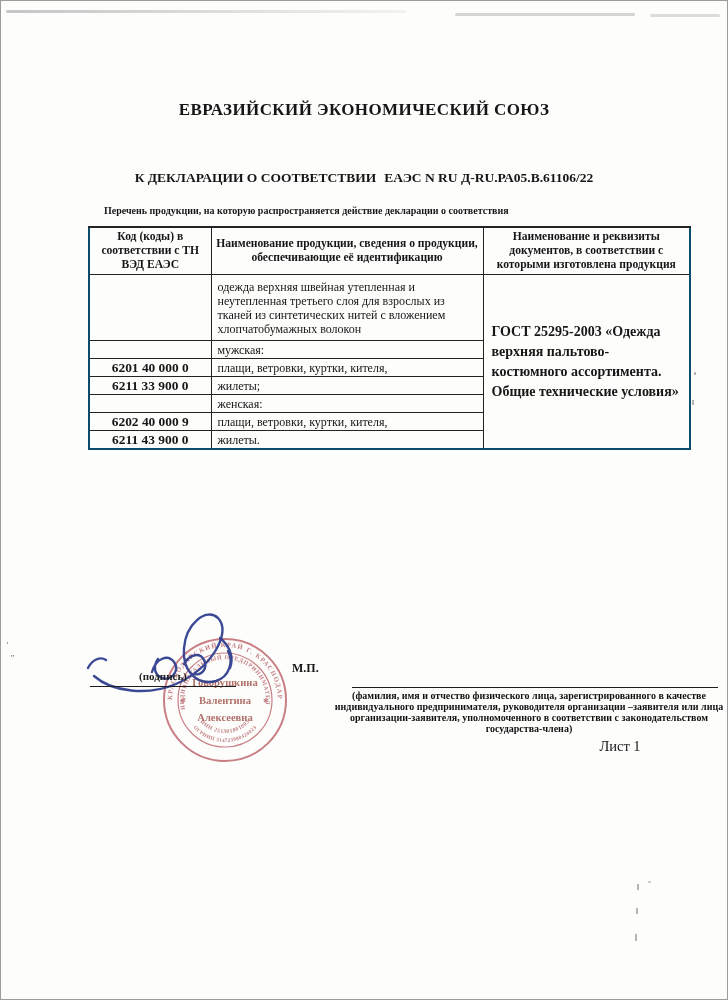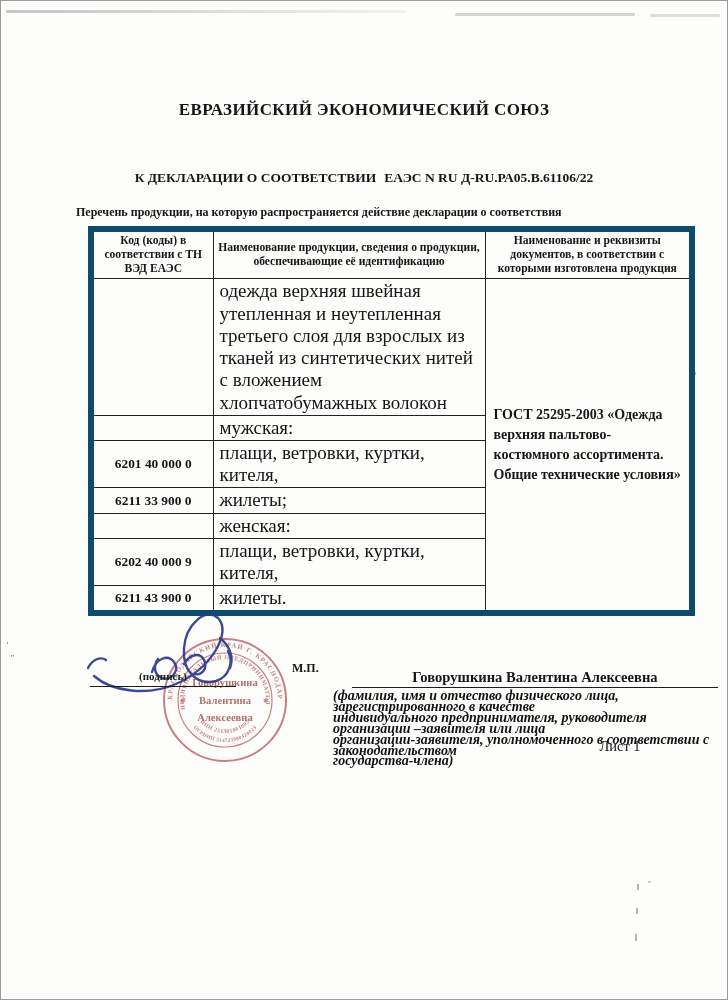--- a/index.html
+++ b/index.html
@@ -16,43 +16,43 @@
   .scan-line.b { left:455px; top:13px; width:180px; background:rgba(70,70,70,.22); }
   .scan-line.c { left:650px; top:14px; width:70px;  background:rgba(70,70,70,.18); }
 
   .title-1 { position:absolute; top:100px; left:0; width:100%; text-align:center;
              font-size:17px; font-weight:bold; letter-spacing:.4px; }
   .title-2 { position:absolute; top:141px; left:0; width:100%; text-align:center;
              font-size:15px; font-weight:bold; letter-spacing:.6px; }
   .title-3 { position:absolute; top:170px; left:0; width:100%; text-align:center;
              font-size:13.5px; font-weight:bold; white-space:nowrap; }
   .title-3 .num { margin-left:8px; }
-  .caption { position:absolute; top:205px; left:76px; font-size:12px; font-weight:bold; }
+  .caption { position:absolute; top:205px; left:104px; font-size:10px; font-weight:bold; }
 
   table.products { position:absolute; left:88px; top:226px; border-collapse:collapse;
                    table-layout:fixed; width:601px; }
   table.products td { border:1.4px solid #232323; vertical-align:middle; }
   table.products tr.hdr td { border-width:2px 1.6px 1.6px 1.6px; }
-  table.products { border:6px solid #0c4a6e;padding-left:8px; }
+  table.products { border:2px solid #0c4a6e;padding-left:8px; }
   td.h { font-size:11.6px; font-weight:bold; text-align:center; line-height:1.22; padding:2px 3px; }
   td.code { font-size:13.4px; font-weight:bold; text-align:center; padding:0 2px;margin-left:32px; }
-  td.name { font-size:19px; text-align:left; padding:1px 3px 1px 6px; line-height:1.17; }
+  td.name { font-size:12px; text-align:left; padding:1px 3px 1px 6px; line-height:1.17; }
   td.small { height:18px; }
   td.docs { font-size:14px; font-weight:600; line-height:1.42; padding:2px 5px 2px 8px;
             text-align:left; vertical-align:middle; }
 
   .sig-line-left { position:absolute; left:90px; top:686px; width:146px; border-top:1.6px solid #1d1d1d; }
   .sig-caption   { position:absolute; left:90px; top:670px; width:146px; text-align:center;
                    font-size:11px; font-weight:600; color:#222; }
   .mp-label { position:absolute; left:292px; top:661px; font-size:12px; font-weight:bold; }
   .holder-name { position:absolute; left:352px; top:669px; width:366px; text-align:center;
                  font-size:14.6px; font-weight:bold; }
   .sig-line-right { position:absolute; left:352px; top:687px; width:366px; border-top:1.6px solid #1d1d1d; }
-  .holder-caption { position:absolute; left:333px; top:691px; width:392px; text-align:left;
-                    font-size:14px; font-weight:600; line-height:10.9px; color:#111;font-style:italic; }
+  .holder-caption { position:absolute; left:333px; top:691px; width:392px; text-align:center;
+                    font-size:10px; font-weight:600; line-height:10.9px; color:#111; }
   .sheet-label { position:absolute; left:560px; top:738px; width:120px; text-align:center;
                  font-size:14.5px; }
 
   .stamp-svg { position:absolute; left:60px; top:598px; }
 
   .speck { position:absolute; background:#7a7a7a; opacity:.55; }
   .speck-txt { position:absolute; color:#4a4a4a; font-size:9px; opacity:.8; }
 </style>
 </head>
 <body>
@@ -157,21 +157,20 @@
       <path d="M34,78 C52,94 88,98 116,86 C152,70 172,34 158,20 C146,9 126,26 124,50 C122,72 136,88 156,83 C169,79 174,64 168,53"></path>
       <path d="M92,74 C96,60 108,56 114,64 C120,72 112,83 102,80 C94,77 93,68 98,61"></path>
       <path d="M124,66 C130,56 140,54 144,62 C148,70 142,78 134,76"></path>
       <path d="M160,40 C170,48 174,60 170,70"></path>
     </g>
   </svg>
 
   <div class="sig-line-left"></div>
   <div class="sig-caption">(подпись)</div>
   <div class="mp-label">М.П.</div>
-  <div class="holder-name">Говорушкина Валентина Алексеевна</div>
   <div class="sig-line-right"></div>
   <div class="holder-caption">
     <div>(фамилия, имя и отчество физического лица, зарегистрированного в качестве</div>
     <div>индивидуального предпринимателя, руководителя организации –заявителя или лица</div>
     <div>организации-заявителя, уполномоченного в соответствии с законодательством</div>
     <div>государства-члена)</div>
   </div>
   <div class="sheet-label">Лист 1</div>
 
 </div>

